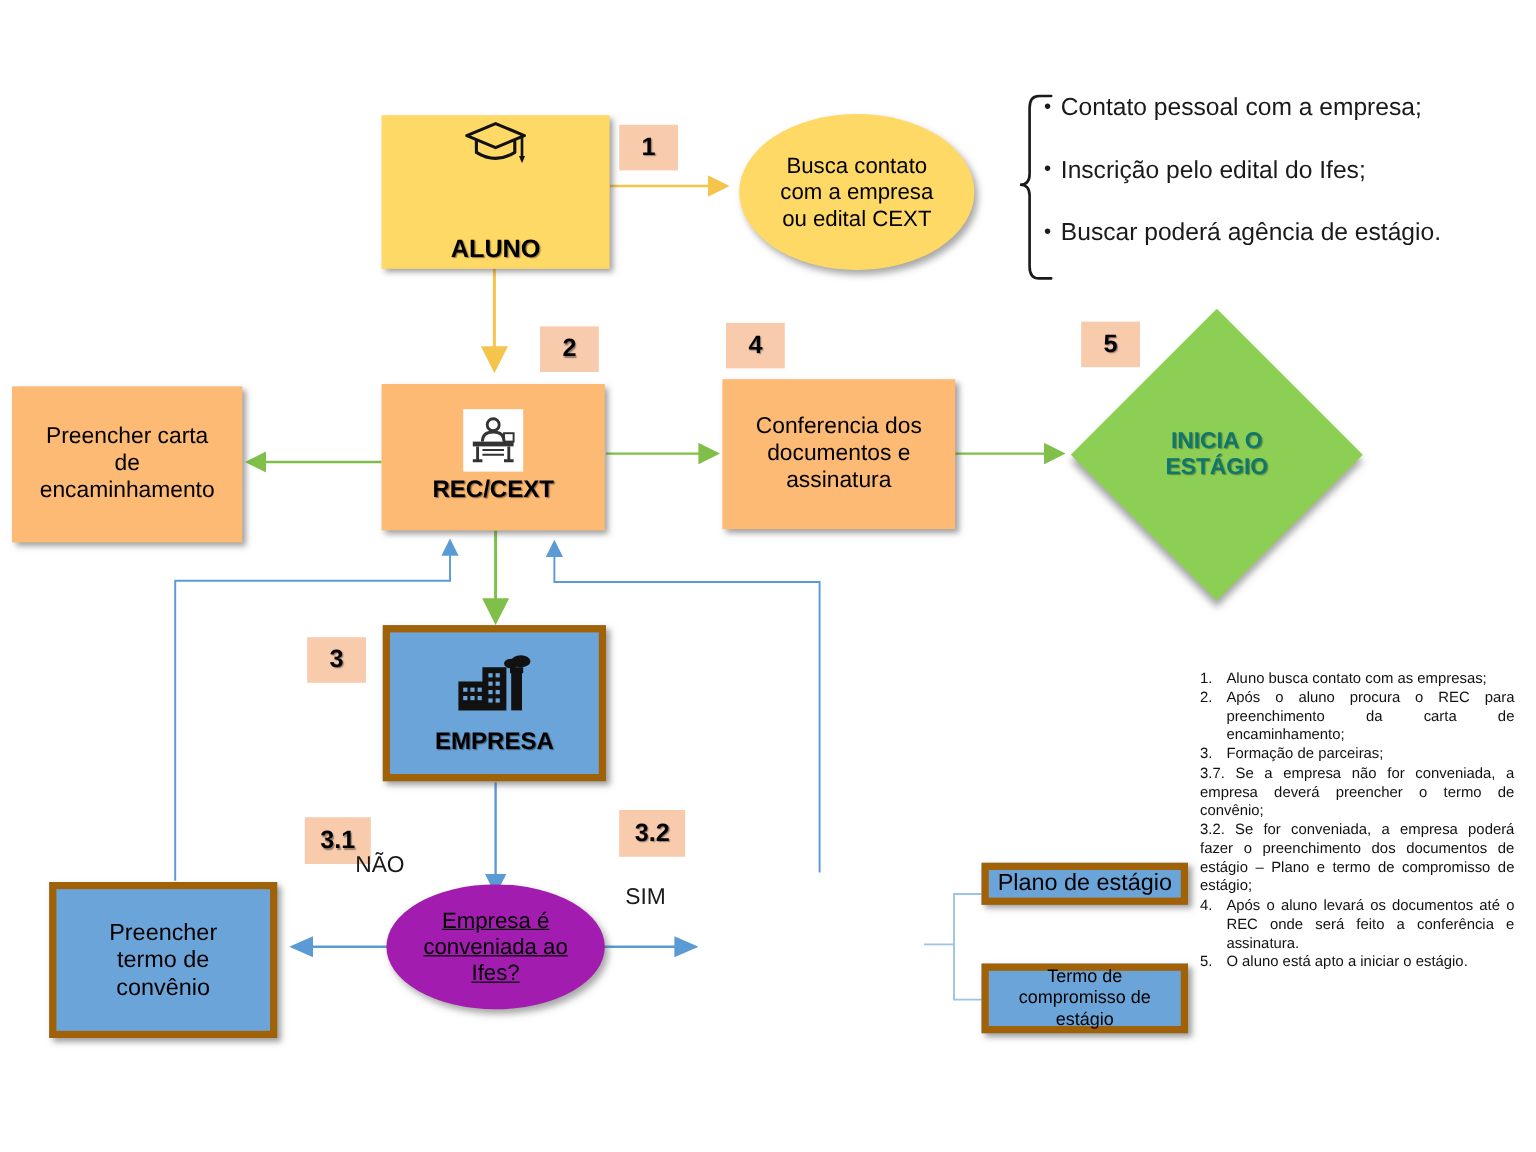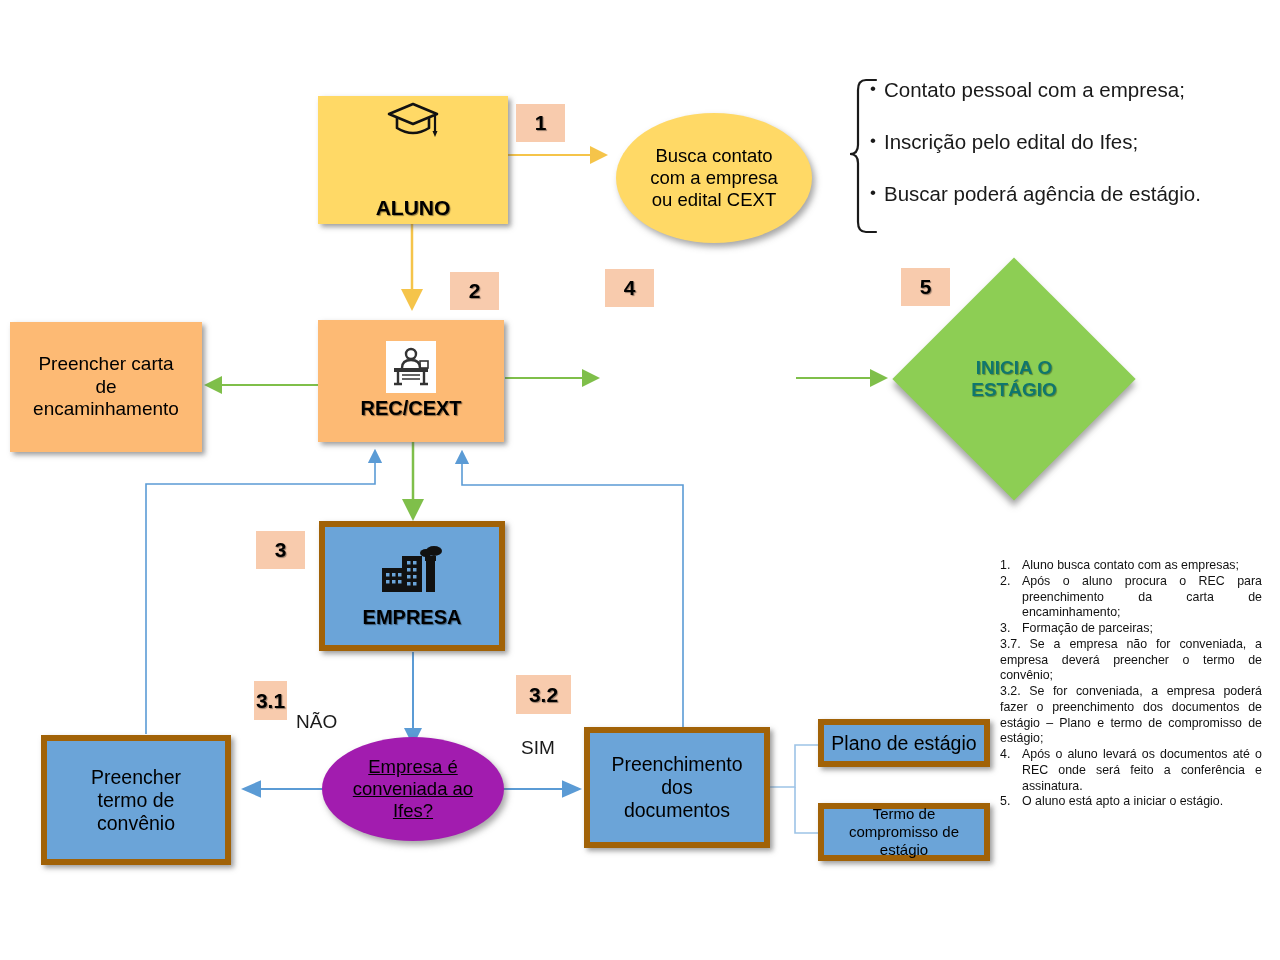--- a/index.html
+++ b/index.html
@@ -213,21 +213,21 @@
       <svg width="56" height="40" viewBox="0 0 56 40" aria-hidden="true">
         <path d="M28 4 L52 14 L28 24 L4 14 Z" fill="none" stroke="#111" stroke-width="2.6" stroke-linejoin="round"></path>
         <path d="M12 18 L12 28 Q28 38 44 28 L44 18" fill="none" stroke="#111" stroke-width="2.6" stroke-linejoin="round"></path>
         <path d="M50 15 L50 31" stroke="#111" stroke-width="2.2"></path>
         <path d="M47.5 31 L52.5 31 L50 37 Z" fill="#111"></path>
       </svg>
     </span>
     <span class="node-title">ALUNO</span>
   </div>
 
-  <div class="node ellipse yellow" style="left:616px; top:113px; width:196px; height:130px; font-size:18.5px;">
+  <div class="node ellipse yellow" style="left:616px; top:95px; width:196px; height:130px; font-size:18.5px;">
     <span style="white-space:pre-line;">Busca contato
 com a empresa
 ou edital CEXT</span>
   </div>
 
   <div class="node rect green" style="left:10px; top:322px; width:192px; height:130px; font-size:19px;">
     <span style="white-space:pre-line;">Preencher  carta
 de
 encaminhamento</span>
   </div>
@@ -240,20 +240,25 @@
         <rect x="31" y="17" width="8" height="7" fill="none" stroke="#333" stroke-width="1.6"></rect>
         <rect x="5" y="24" width="34" height="4" fill="#333"></rect>
         <path d="M9 28 L9 40 M35 28 L35 40" stroke="#333" stroke-width="2.4"></path>
         <path d="M13 31 H31 M13 35 H31" stroke="#333" stroke-width="1.6"></path>
         <path d="M5 40 H13 M31 40 H39" stroke="#333" stroke-width="2.4"></path>
       </svg>
     </span>
     <span class="node-title">REC/CEXT</span>
   </div>
 
+  <div class="node rect green" style="left:602px; top:316px; width:194px; height:125px; font-size:19px;">
+    <span style="white-space:pre-line;">Conferencia dos
+documentos e
+assinatura</span>
+  </div>
 
   <div class="diamond-wrap" style="left:928px; top:293px; width:172px; height:172px;">
     <div class="diamond-shape"></div>
     <div class="diamond-label" style="font-size:19px; white-space:pre-line;">INICIA O
 ESTÁGIO</div>
   </div>
 
   <div class="node rect blue" style="left:319px; top:521px; width:186px; height:130px; font-size:20px;">
     <span class="icon" style="margin-bottom:4px;">
       <svg width="68" height="54" viewBox="0 0 68 54" aria-hidden="true">
@@ -288,27 +293,22 @@
 conveniada ao
 Ifes?</span>
   </div>
 
   <div class="node rect blue" style="left:41px; top:735px; width:190px; height:130px; font-size:19.5px;">
     <span style="white-space:pre-line;">Preencher
 termo de
 convênio</span>
   </div>
 
-  <div class="node rect blue" style="left:584px; top:727px; width:186px; height:121px; font-size:19.5px;">
-    <span style="white-space:pre-line;">Preenchimento
-dos
-documentos</span>
-  </div>
-
-  <div class="node rect blue" style="left:818px; top:719px; width:172px; height:48px; font-size:19.5px;text-align:center;">
+
+  <div class="node rect blue" style="left:818px; top:719px; width:172px; height:35px; font-size:19.5px;text-align:center;">
     <span>Plano de estágio</span>
   </div>
 
   <div class="node rect blue" style="left:818px; top:803px; width:172px; height:58px; font-size:15px;">
     <span style="white-space:pre-line;">Termo de
 compromisso de
 estágio</span>
   </div>
 
   <div class="badge" style="left:516px; top:104px; width:49px; height:38px;">
@@ -319,21 +319,21 @@
   </div>
   <div class="badge" style="left:605px; top:269px; width:49px; height:38px;">
     <span>4</span>
   </div>
   <div class="badge" style="left:901px; top:268px; width:49px; height:38px;">
     <span>5</span>
   </div>
   <div class="badge" style="left:256px; top:531px; width:49px; height:38px;">
     <span>3</span>
   </div>
-  <div class="badge" style="left:254px; top:681px; width:33px; height:39px;">
+  <div class="badge" style="left:254px; top:681px; width:55px; height:39px;">
     <span>3.1</span>
   </div>
   <div class="badge" style="left:516px; top:675px; width:55px; height:39px;">
     <span>3.2</span>
   </div>
 
   <div class="plain-label" style="left:256px; top:711px;margin-left:40px;">NÃO</div>
   <div class="plain-label" style="left:521px; top:737px;">SIM</div>
 
   <div id="bullets">

